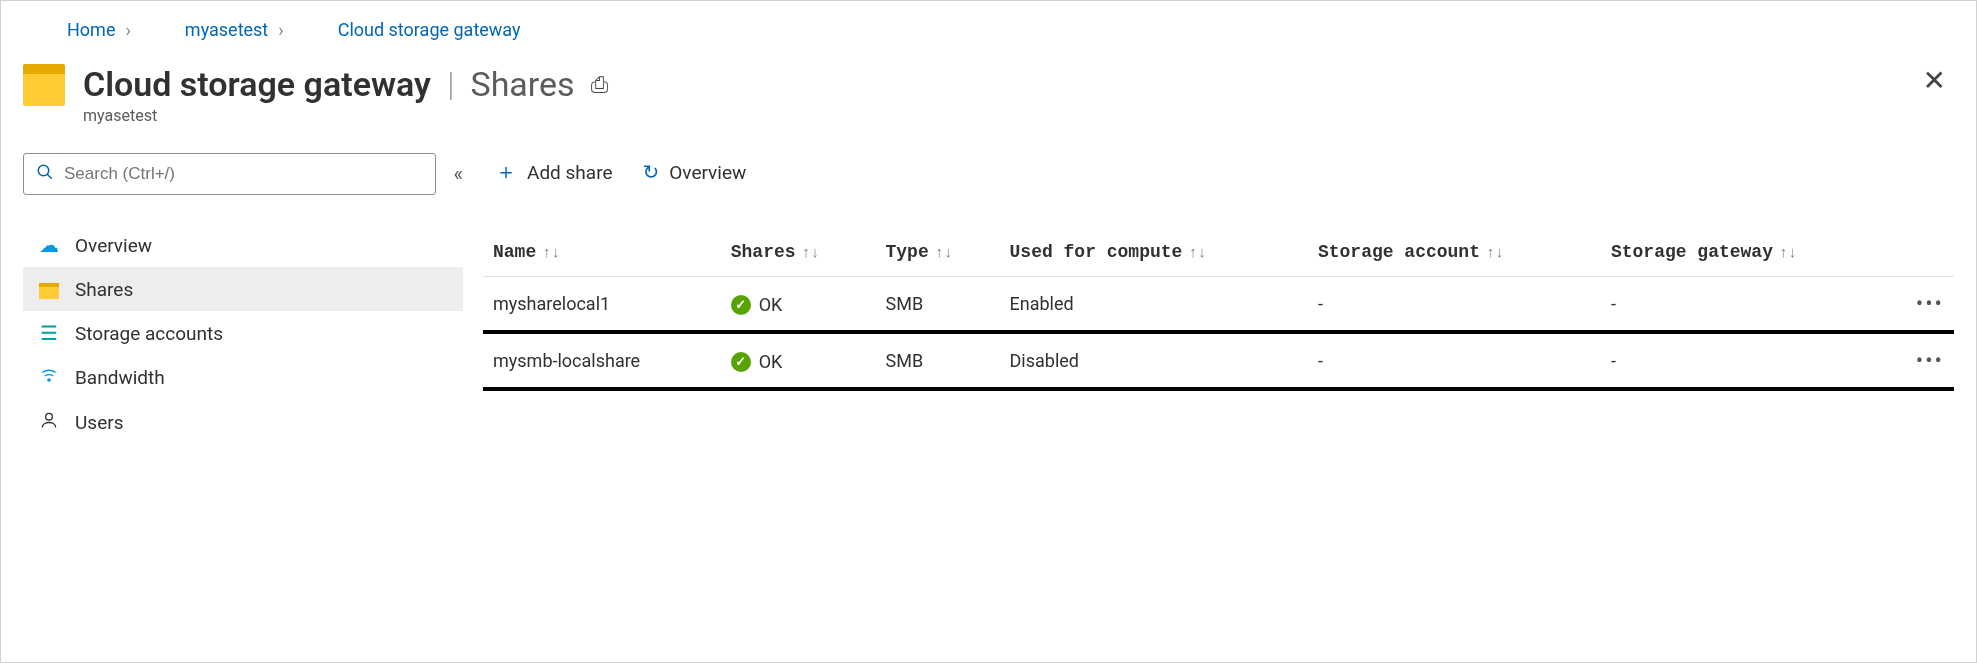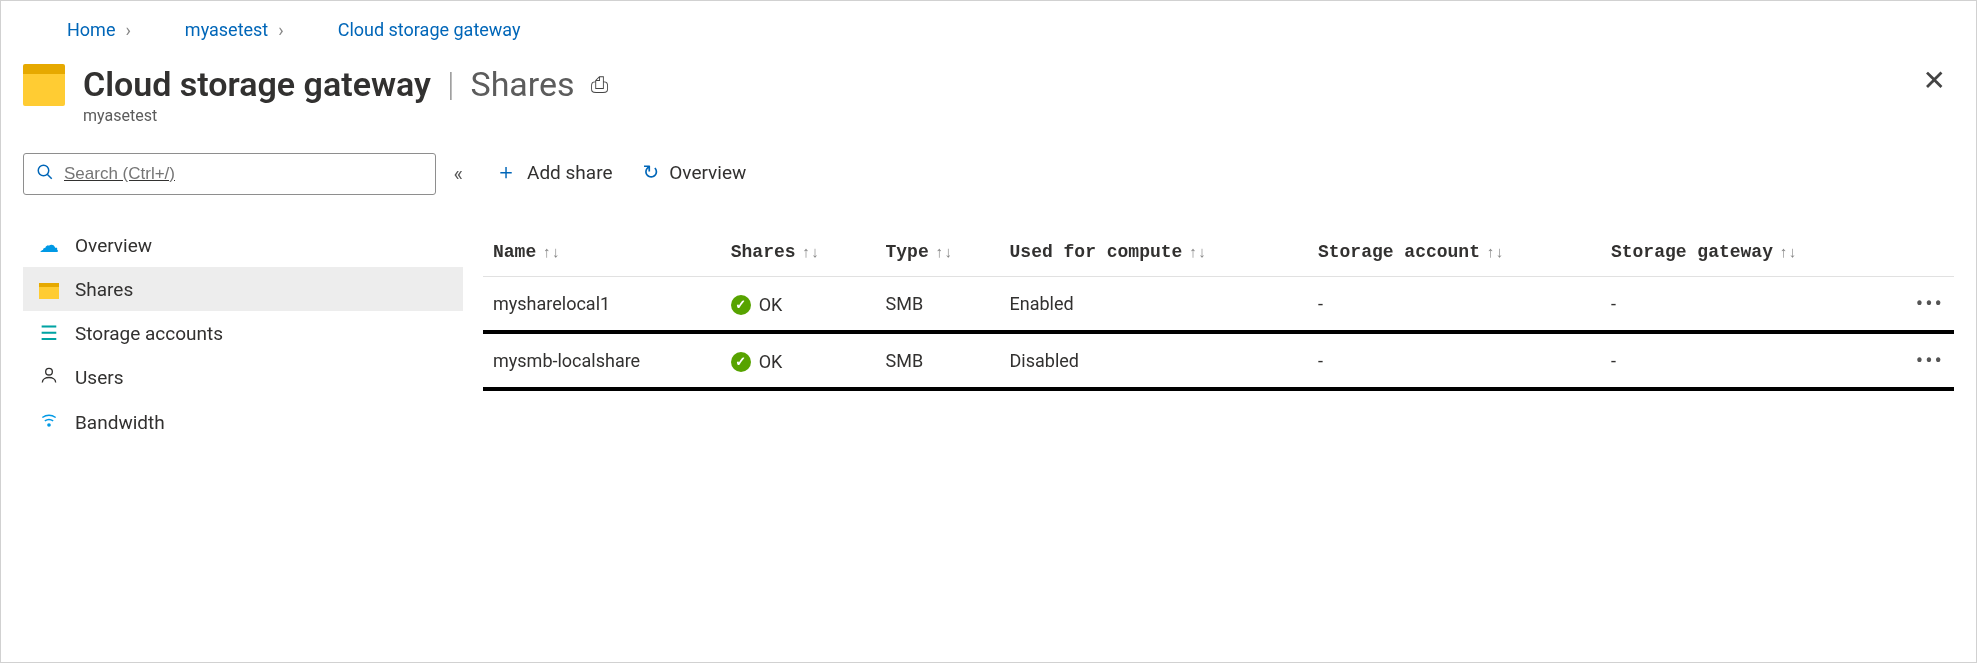--- a/index.html
+++ b/index.html
@@ -22,21 +22,21 @@
   .title-main { font-size:34px; font-weight:600; }
   .title-sep  { font-size:34px; color:#a0a0a0; font-weight:300; }
   .title-sub  { font-size:34px; color:#5c5c5c; font-weight:400; }
   .subtitle   { font-size:16px; color:#5c5c5c; margin-top:2px; }
   .print-icon { font-size:22px; color:#444; }
   .close-icon { font-size:28px; color:#444; margin-left:auto; margin-right:8px; cursor:pointer; }
 
   .body-row { display:flex; margin-top:28px; gap:20px; align-items:flex-start; }
   .sidebar { width:440px; flex:0 0 440px; }
   .search-row { display:flex; align-items:center; gap:18px; }
-  .search-box { flex:1; display:flex; align-items:center; gap:10px; border:1px solid #8e8e8e; border-radius:3px; padding:6px 12px; height:42px;text-decoration:underline; }
+  .search-box { flex:1; display:flex; align-items:center; gap:10px; border:1px solid #8e8e8e; border-radius:3px; padding:6px 12px; height:42px; }
   .search-box input { border:none; outline:none; font-size:17px; flex:1; }
   .collapse-icon { color:#555; font-size:20px; }
 
   .nav { margin-top:28px; }
   .nav-item { display:flex; align-items:center; gap:14px; padding:10px 14px; font-size:19px; cursor:pointer; }
   .nav-item.active { background:#ededed; }
   .nav-emoji { width:24px; text-align:center; font-size:20px; }
   .cloud-icon { color:#0099e5; }
   .folder-mini { display:inline-block; width:20px; height:16px; background:#ffcc33; border-top:4px solid #e6a900; vertical-align:middle;}
   .storage-icon { color:#00a3a3; }
@@ -105,37 +105,37 @@
       </div>
       <div class="nav-item active">
         <span class="nav-emoji"><span class="folder-mini"></span></span>
         <span>Shares</span>
       </div>
       <div class="nav-item">
         <span class="nav-emoji storage-icon">☰</span>
         <span>Storage accounts</span>
       </div>
       <div class="nav-item">
-        <span class="nav-emoji">
-          <svg width="20" height="20" viewBox="0 0 24 24" fill="none" stroke="#323130" stroke-width="1.6">
-              <circle cx="12" cy="8" r="4"></circle>
-              <path d="M4 21c0-4 4-6 8-6s8 2 8 6"></path>
-            </svg>
-        </span>
-        <span>Users</span>
-      </div>
-      <div class="nav-item">
         <span class="nav-emoji" style="color:#0099e5;">
           <svg width="20" height="20" viewBox="0 0 24 24" fill="none" stroke="#0099e5" stroke-width="1.8">
               <path d="M4 9a14 14 0 0 1 16 0"></path>
               <path d="M7 13a9 9 0 0 1 10 0"></path>
               <circle cx="12" cy="18" r="1.3" fill="#0099e5"></circle>
             </svg>
         </span>
         <span>Bandwidth</span>
+      </div>
+      <div class="nav-item">
+        <span class="nav-emoji">
+          <svg width="20" height="20" viewBox="0 0 24 24" fill="none" stroke="#323130" stroke-width="1.6">
+              <circle cx="12" cy="8" r="4"></circle>
+              <path d="M4 21c0-4 4-6 8-6s8 2 8 6"></path>
+            </svg>
+        </span>
+        <span>Users</span>
       </div>
     </nav>
   </aside>
 
   <section class="main">
     <div class="commandbar">
       <div class="cmd">
         <span class="plus">＋</span>
         <span>Add share</span>
       </div>

